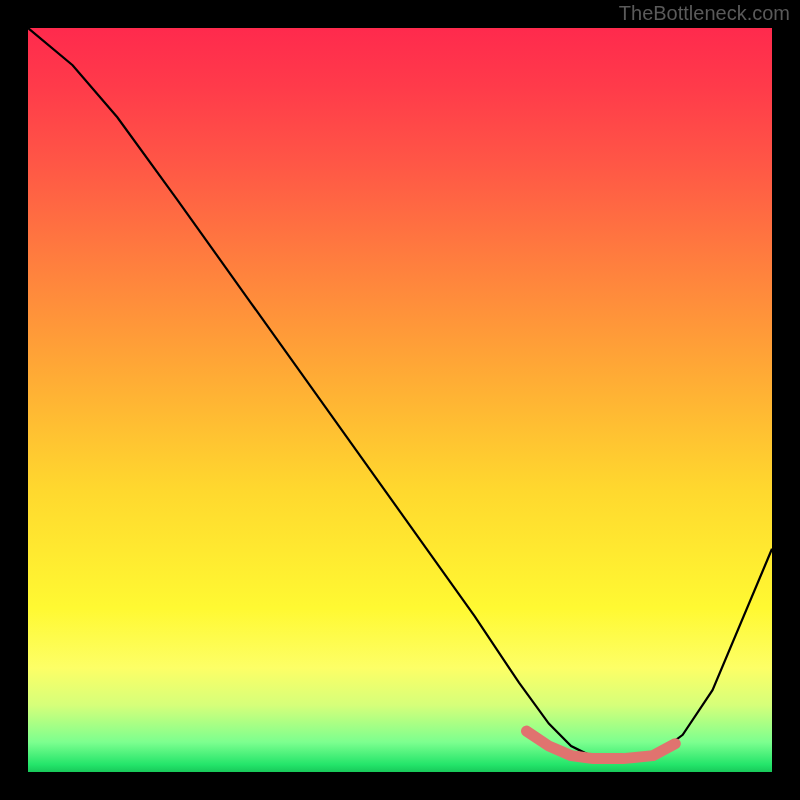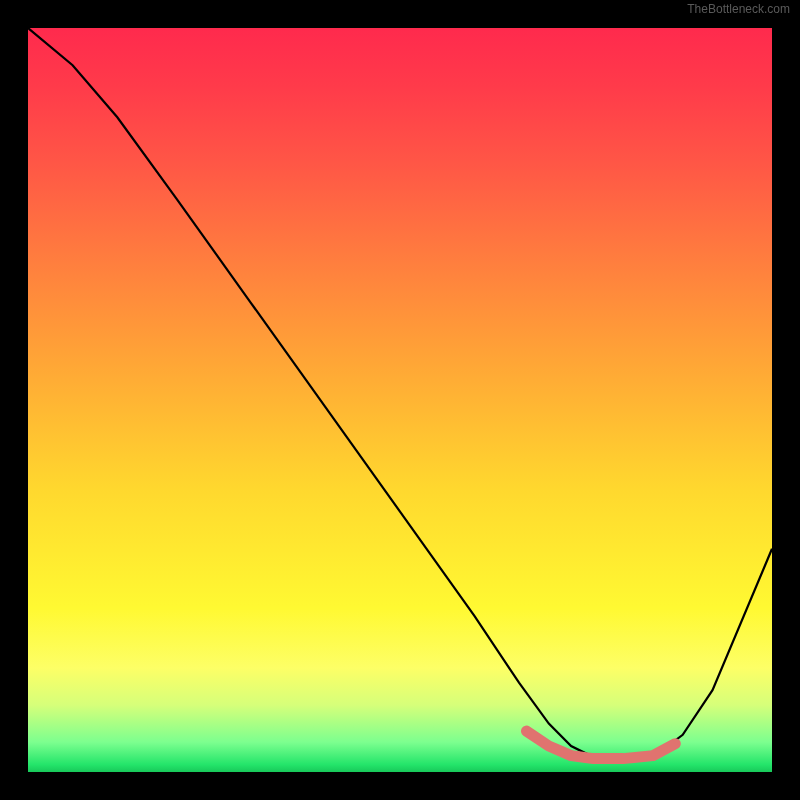--- a/index.html
+++ b/index.html
@@ -10,21 +10,21 @@
     background: #000000;
     font-family: Arial, sans-serif;
     position: relative;
     overflow: hidden;
   }
   .attribution {
     position: absolute;
     top: 2px;
     right: 10px;
     color: #5a5a5a;
-    font-size: 12px;
+    font-size: 20px;
     font-weight: 500;
     z-index: 10;
   }
   .plot-area {
     position: absolute;
     left: 28px;
     top: 28px;
     width: 744px;
     height: 744px;
     overflow: hidden;

